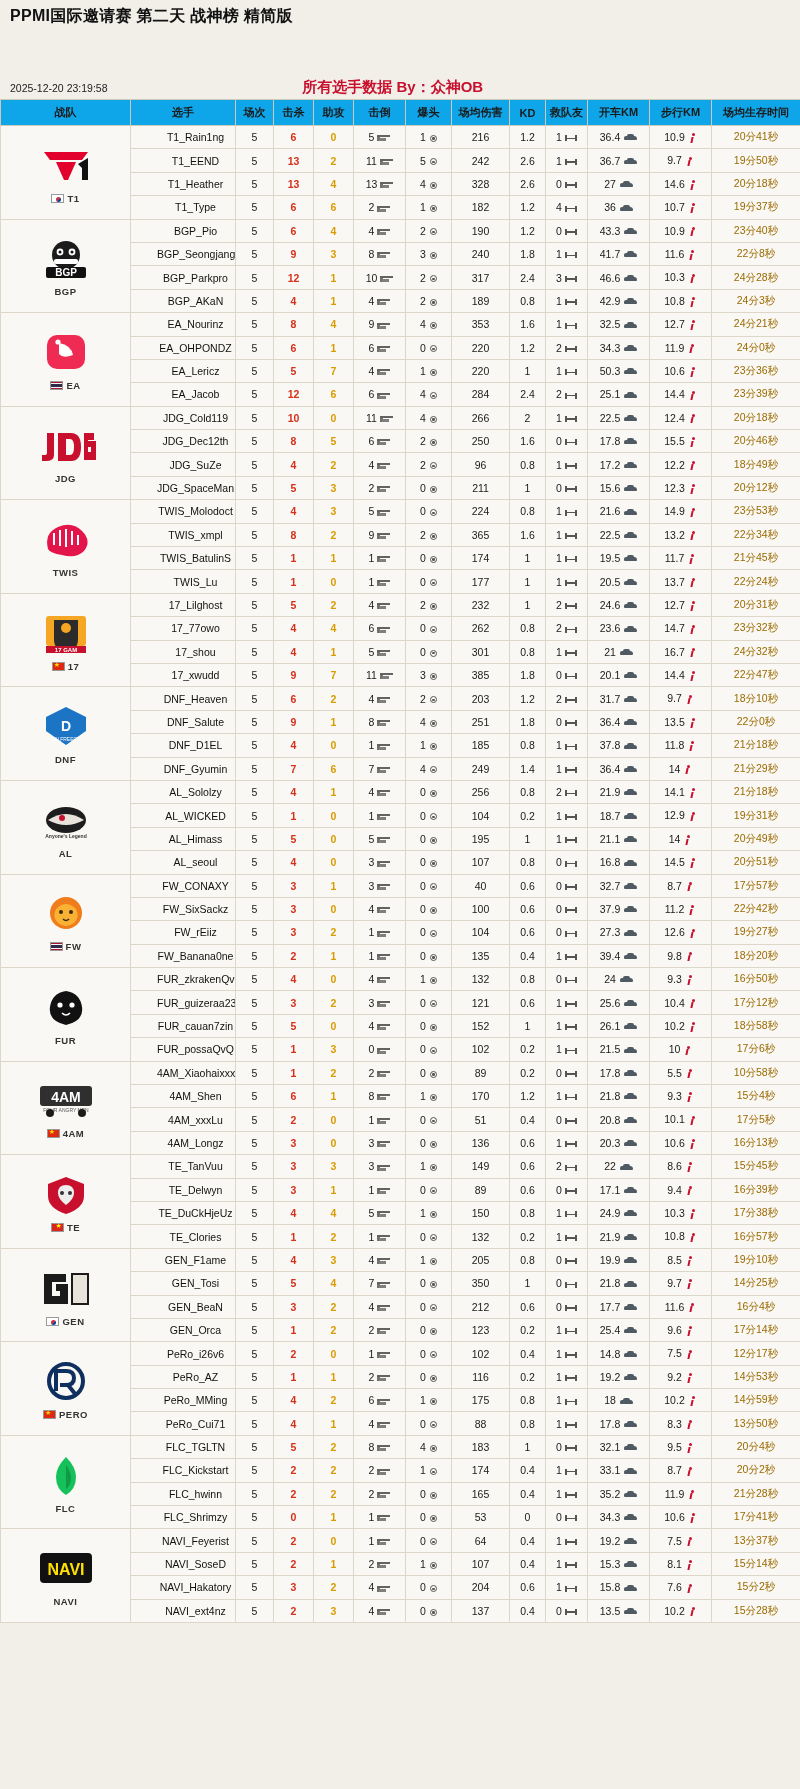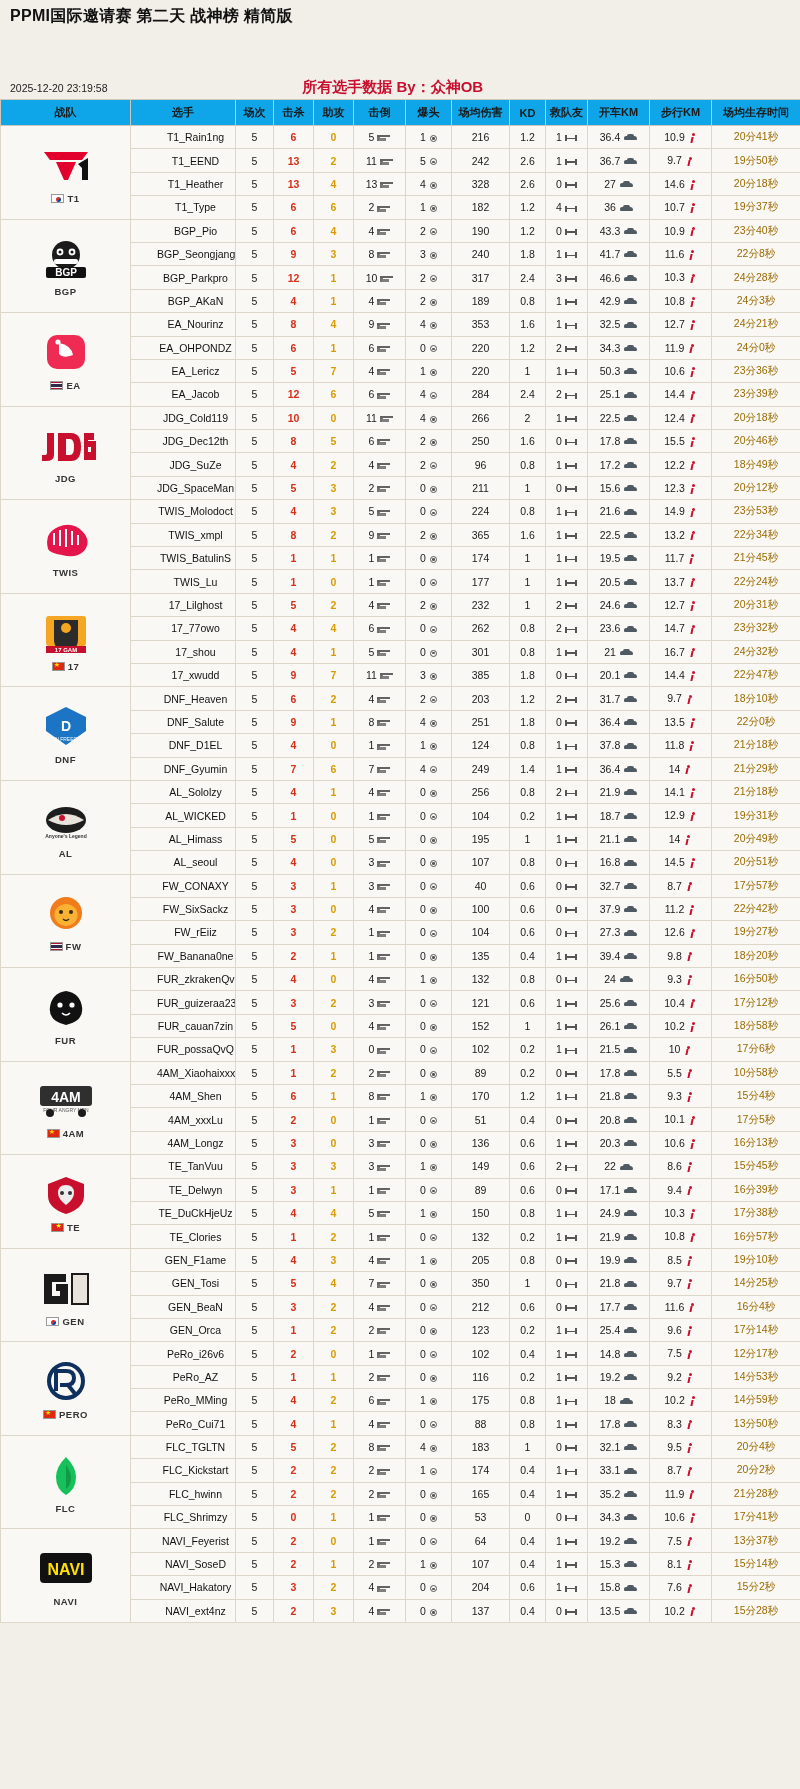--- a/index.html
+++ b/index.html
@@ -698,21 +698,21 @@
           <td>13.5<span class="run-icon"></span></td>
           <td class="surv">22分0秒</td>
         </tr>
         <tr>
           <td class="player">DNF_D1EL</td>
           <td>5</td>
           <td class="kills">4</td>
           <td class="assists">0</td>
           <td class="knock">1<span class="gun-mini"></span></td>
           <td>1<span class="hs-dot"></span></td>
-          <td>124</td>
+          <td>185</td>
           <td>0.8</td>
           <td>1<span class="stretch-icon"><span class="stretch-bar"></span></span></td>
           <td>37.8<span class="car-icon"></span></td>
           <td>11.8<span class="run-icon"></span></td>
           <td class="surv">21分18秒</td>
         </tr>
         <tr>
           <td class="player">DNF_Gyumin</td>
           <td>5</td>
           <td class="kills">7</td>

